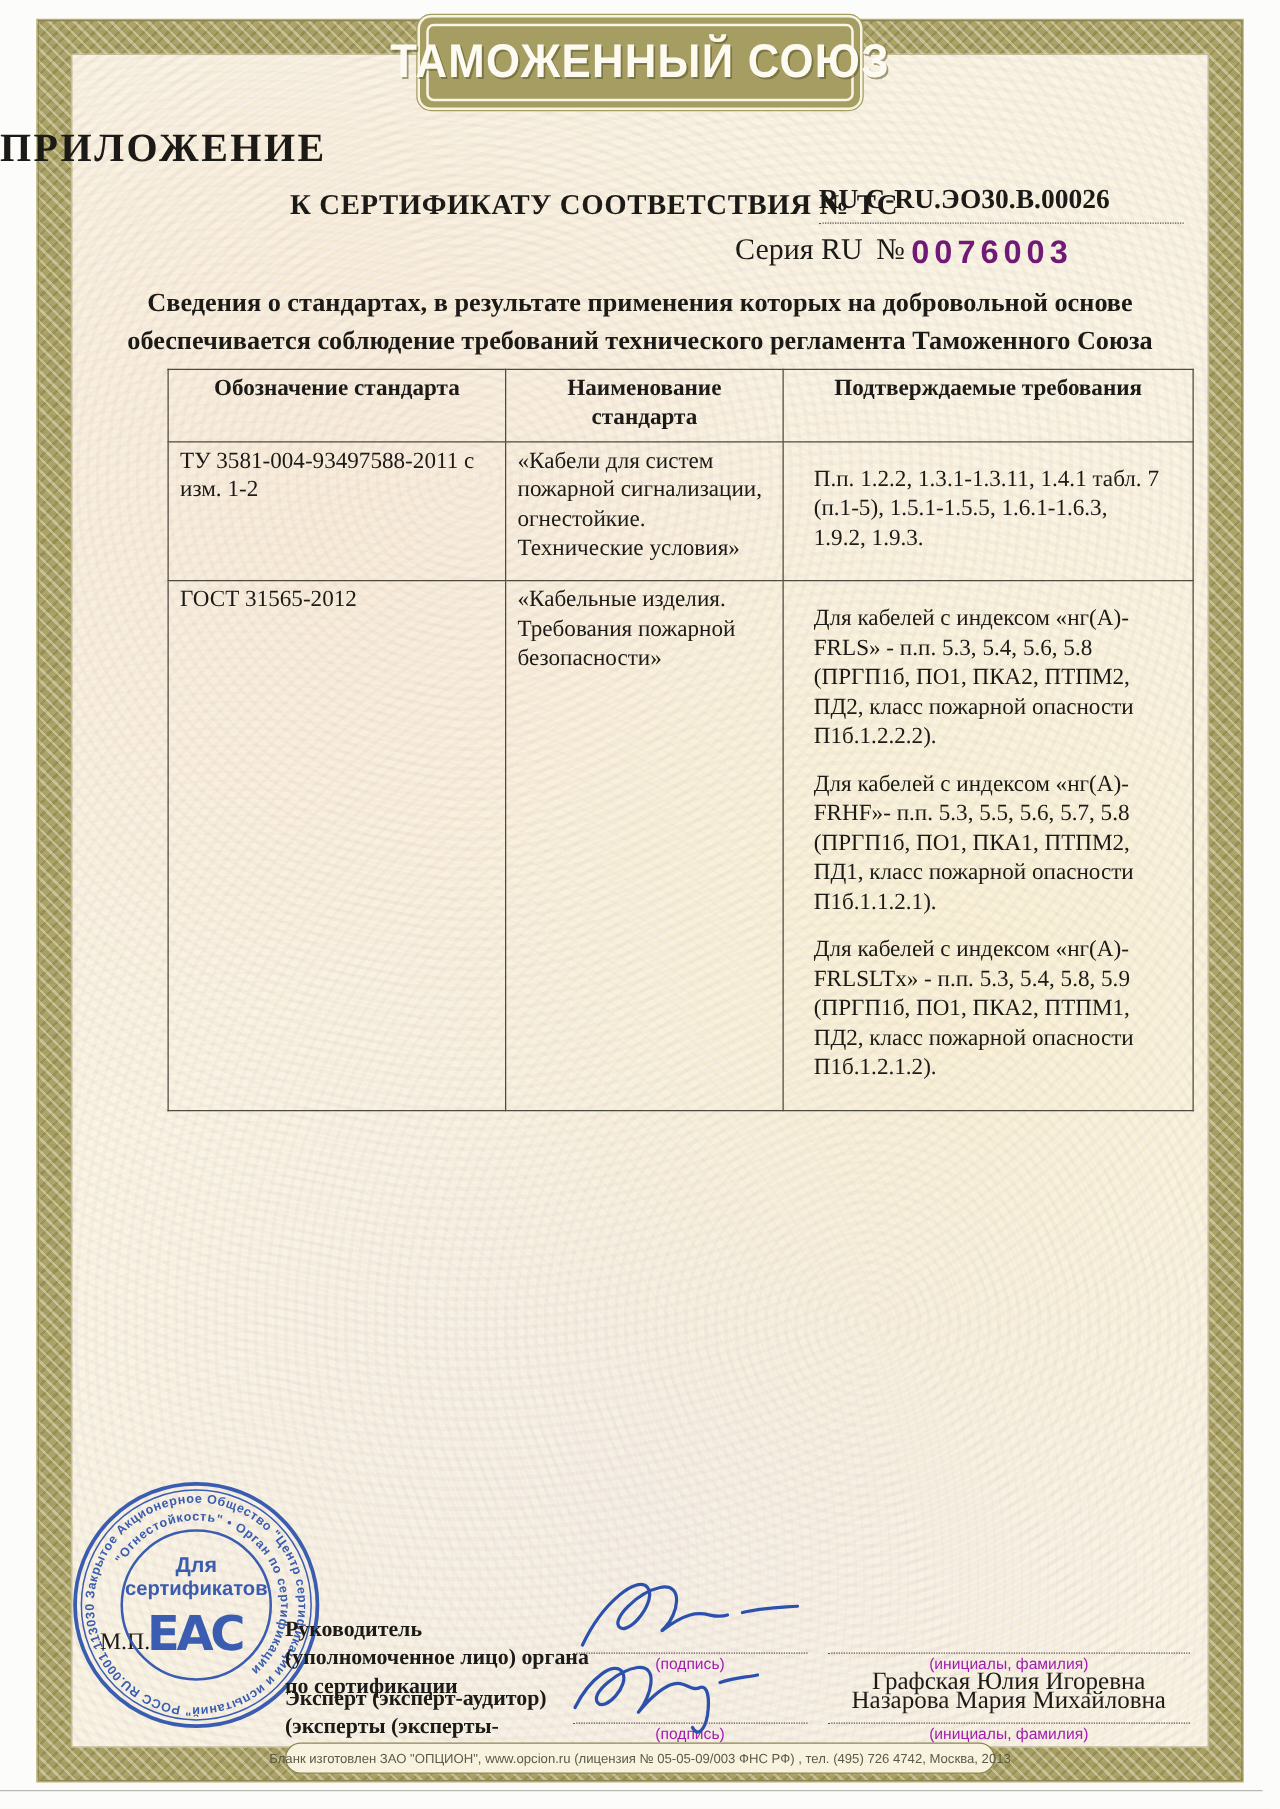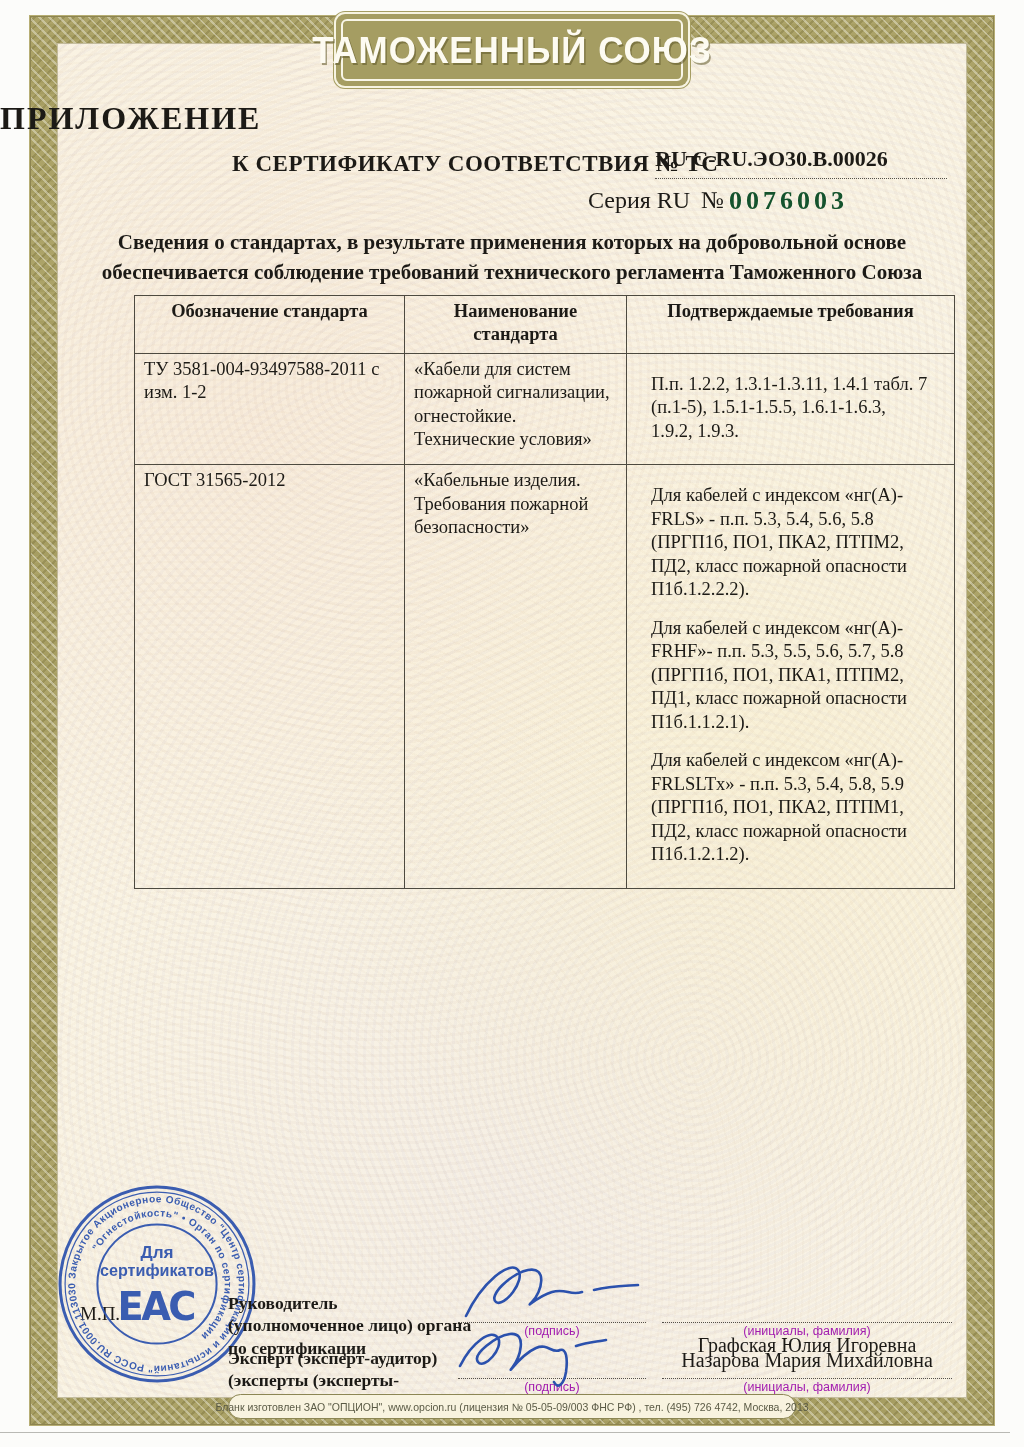--- a/index.html
+++ b/index.html
@@ -64,22 +64,22 @@
     font-size:22px;font-weight:bold;z-index:2;white-space:nowrap;
   }
   .cert-number-line{
     position:absolute;left:655px;top:178px;width:292px;height:0;
     border-bottom:1.5px dotted #55514a;z-index:2;
   }
   .series-label{position:absolute;left:588px;top:187px;font-size:24px;z-index:2;}
   .number-sign{position:absolute;left:701px;top:187px;font-size:24px;z-index:2;}
   .serial-number{
     position:absolute;left:729px;top:186px;z-index:2;
-    font-family:Liberation Serif, serif;font-weight:bold;
-    font-size:26px;letter-spacing:4px;color:#14532d;
+    font-family:Liberation Sans, sans-serif;font-weight:bold;
+    font-size:26px;letter-spacing:4px;color:#701a75;
   }
   
   .intro{
     position:absolute;left:92px;top:228px;width:840px;text-align:center;
     font-size:21px;font-weight:bold;line-height:1.42;z-index:2;
   }
   
   .std-table{
     position:absolute;left:134px;top:295px;width:820px;z-index:2;
     border-collapse:collapse;table-layout:fixed;

